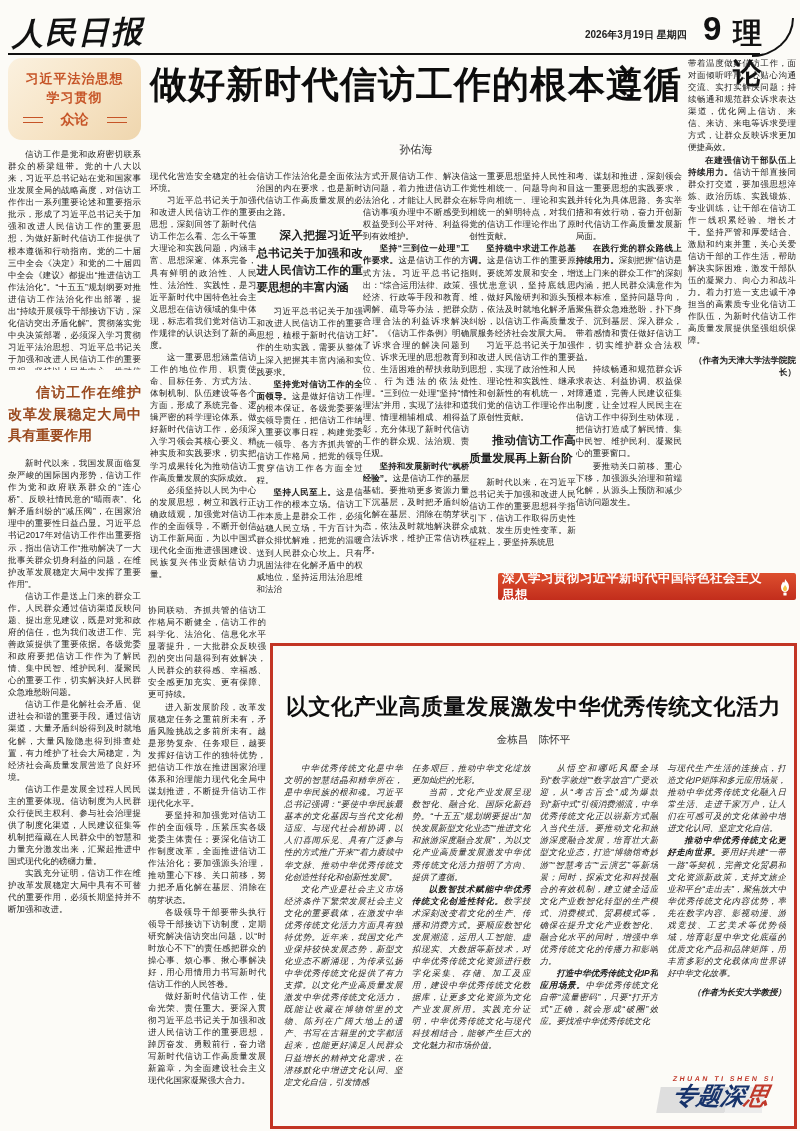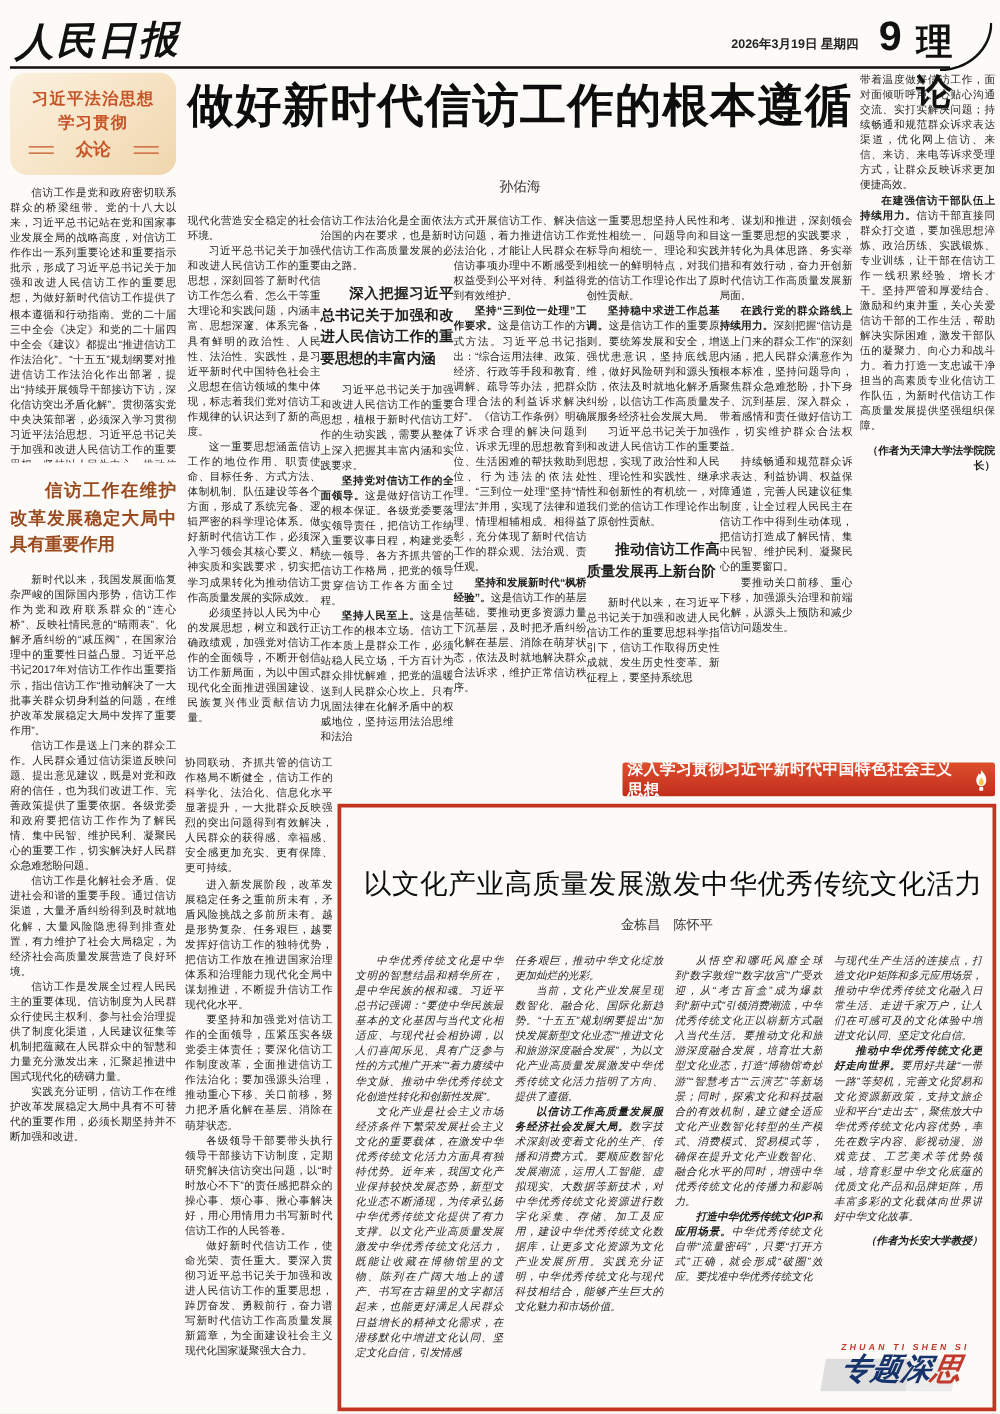--- a/index.html
+++ b/index.html
@@ -45,31 +45,31 @@
   .main-headline{position:absolute;left:150px;top:64px;width:532px;margin:0;text-align:center;
                  font-size:37px;font-weight:900;letter-spacing:1px;color:#0d0d0d;line-height:1.15;}
   .main-author{position:absolute;left:150px;top:142px;width:532px;text-align:center;
                font-size:11px;color:#333;font-family:"Liberation Serif",serif;}
   .main-cols{position:absolute;left:150px;top:170px;width:532px;height:426px;display:flex;}
   .main-cols .col{flex:1 1 0;overflow:hidden;}
   .right-col{position:absolute;left:688px;top:57px;width:108px;height:540px;}
   .strip2{position:absolute;left:148px;top:604px;width:118px;height:522px;}
 
   
-  .banner{position:absolute;left:498px;top:610px;width:298px;height:27px;
+  .banner{position:absolute;left:498px;top:573px;width:298px;height:27px;
           background:linear-gradient(180deg,#dd4f2e 0%,#c22d1c 100%);color:#fff;
           display:flex;align-items:center;justify-content:center;gap:5px;
           font-size:12.5px;font-weight:900;letter-spacing:0.5px;border-radius:2px;
           box-sizing:border-box;padding:0 4px;}
   .banner svg{flex:0 0 auto;}
 
   
   .feature-box{position:absolute;left:270px;top:643px;width:527px;height:486px;
                border:3px solid #c23524;box-sizing:border-box;background:#fcfbf7;}
-  .feature-headline{margin:46px 8px 0;text-align:right;font-size:22px;font-weight:400;
+  .feature-headline{margin:46px 8px 0;text-align:center;font-size:22px;font-weight:700;
                     letter-spacing:0.5px;color:#0d0d0d;}
   .feature-authors{margin-top:11px;text-align:center;font-size:10.5px;color:#333;
                    font-family:"Liberation Serif",serif;}
   .f-cols{position:absolute;left:11px;top:116px;width:502px;height:354px;display:flex;gap:9px;font-style:italic;}
   .f-cols .col{flex:1 1 0;overflow:hidden;}
 
   
   .corner-label{position:absolute;right:5px;bottom:7px;width:136px;height:44px;
                 transform:skewX(-10deg);text-align:center;}
   .corner-label::before{content:"";position:absolute;left:6px;top:12px;width:124px;height:26px;
@@ -176,21 +176,21 @@
     <h2 class="feature-headline">以文化产业高质量发展激发中华优秀传统文化活力</h2>
     <div class="feature-authors">金栋昌　陈怀平</div>
     <div class="f-cols">
       <div class="col body-text">
           <p>中华优秀传统文化是中华文明的智慧结晶和精华所在，是中华民族的根和魂。习近平总书记强调：“要使中华民族最基本的文化基因与当代文化相适应、与现代社会相协调，以人们喜闻乐见、具有广泛参与性的方式推广开来”“着力赓续中华文脉、推动中华优秀传统文化创造性转化和创新性发展”。</p>
           <p>文化产业是社会主义市场经济条件下繁荣发展社会主义文化的重要载体，在激发中华优秀传统文化活力方面具有独特优势。近年来，我国文化产业保持较快发展态势，新型文化业态不断涌现，为传承弘扬中华优秀传统文化提供了有力支撑。以文化产业高质量发展激发中华优秀传统文化活力，既能让收藏在博物馆里的文物、陈列在广阔大地上的遗产、书写在古籍里的文字都活起来，也能更好满足人民群众日益增长的精神文化需求，在潜移默化中增进文化认同、坚定文化自信，引发情感</p>
         </div>
       <div class="col body-text">
           <p class="cont">任务艰巨，推动中华文化绽放更加灿烂的光彩。</p>
           <p>当前，文化产业发展呈现数智化、融合化、国际化新趋势。“十五五”规划纲要提出“加快发展新型文化业态”“推进文化和旅游深度融合发展”，为以文化产业高质量发展激发中华优秀传统文化活力指明了方向、提供了遵循。</p>
-          <p><b>以信访工作高质量发展服务经济社会发展大局。</b>数字技术深刻改变着文化的生产、传播和消费方式。要顺应数智化发展潮流，运用人工智能、虚拟现实、大数据等新技术，对中华优秀传统文化资源进行数字化采集、存储、加工及应用，建设中华优秀传统文化数据库，让更多文化资源为文化产业发展所用。实践充分证明，中华优秀传统文化与现代科技相结合，能够产生巨大的文化魅力和市场价值。</p>
+          <p><b>以数智技术赋能中华优秀传统文化创造性转化。</b>数字技术深刻改变着文化的生产、传播和消费方式。要顺应数智化发展潮流，运用人工智能、虚拟现实、大数据等新技术，对中华优秀传统文化资源进行数字化采集、存储、加工及应用，建设中华优秀传统文化数据库，让更多文化资源为文化产业发展所用。实践充分证明，中华优秀传统文化与现代科技相结合，能够产生巨大的文化魅力和市场价值。</p>
         </div>
       <div class="col body-text">
           <p>从悟空和哪吒风靡全球到“数字敦煌”“数字故宫”广受欢迎，从“考古盲盒”成为爆款到“新中式”引领消费潮流，中华优秀传统文化正以崭新方式融入当代生活。要推动文化和旅游深度融合发展，培育壮大新型文化业态，打造“博物馆奇妙游”“智慧考古”“云演艺”等新场景；同时，探索文化和科技融合的有效机制，建立健全适应文化产业数智化转型的生产模式、消费模式、贸易模式等，确保在提升文化产业数智化、融合化水平的同时，增强中华优秀传统文化的传播力和影响力。</p>
           <p><b>打造中华优秀传统文化IP和应用场景。</b>中华优秀传统文化自带“流量密码”，只要“打开方式”正确，就会形成“破圈”效应。要找准中华优秀传统文化</p>
         </div>
       <div class="col body-text">
           <p class="cont">与现代生产生活的连接点，打造文化IP矩阵和多元应用场景，推动中华优秀传统文化融入日常生活、走进千家万户，让人们在可感可及的文化体验中增进文化认同、坚定文化自信。</p>
           <p><b>推动中华优秀传统文化更好走向世界。</b>要用好共建“一带一路”等契机，完善文化贸易和文化资源新政策，支持文旅企业和平台“走出去”，聚焦放大中华优秀传统文化内容优势，率先在数字内容、影视动漫、游戏竞技、工艺美术等优势领域，培育彰显中华文化底蕴的优质文化产品和品牌矩阵，用丰富多彩的文化载体向世界讲好中华文化故事。</p>
           <p class="attribution">（作者为长安大学教授）</p>
         </div>

